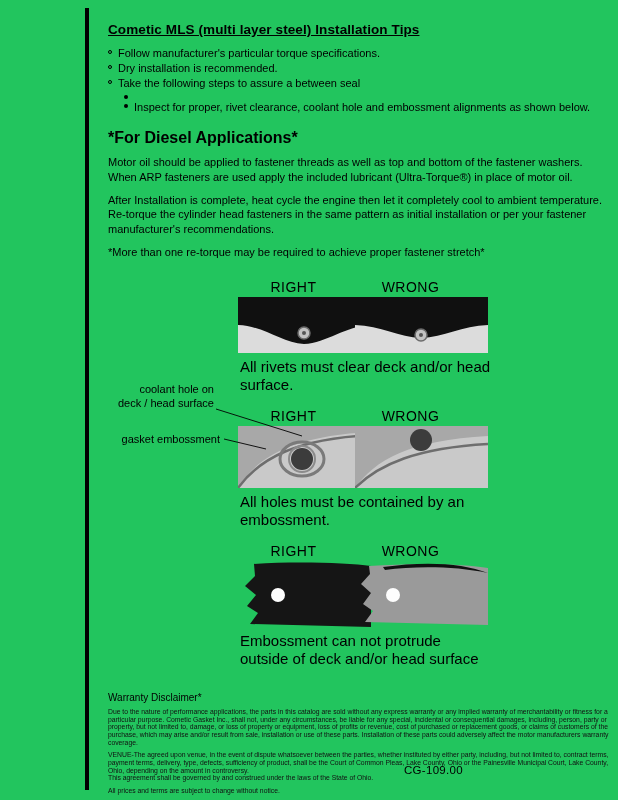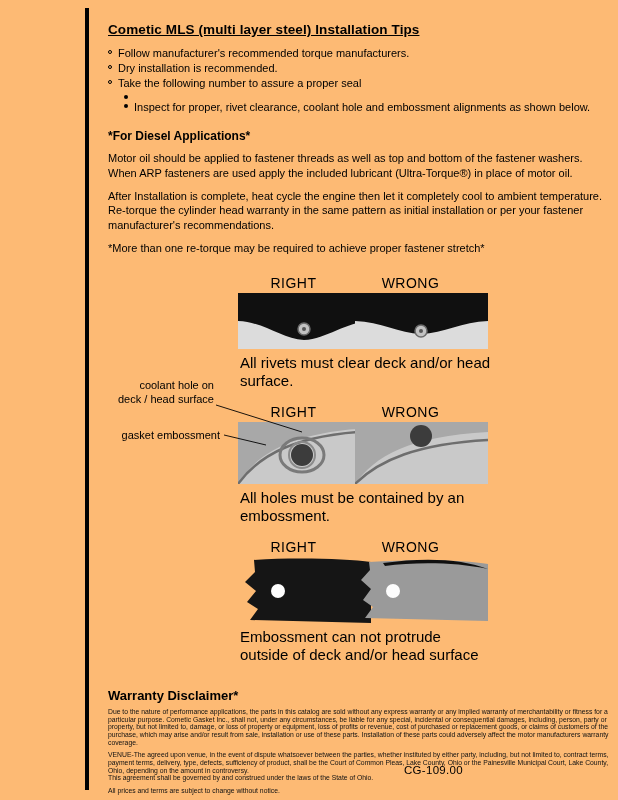--- a/index.html
+++ b/index.html
@@ -1,90 +1,90 @@
 <!DOCTYPE html>
 <html><head>
 <meta charset="utf-8">
 <style>
   * { margin:0; padding:0; box-sizing:border-box; }
   html,body { background:#9a9a9a; }
   body { font-family:"Liberation Sans", sans-serif; color:#000; }
-  .page { position:relative; width:618px; height:800px; background:#fdba74; margin:0 auto; overflow:hidden; }
+  .page { position:relative; width:618px; height:800px; background:#22c55e; margin:0 auto; overflow:hidden; }
   .left-rule { position:absolute; left:85px; top:8px; bottom:10px; width:4px; background:#000; }
   .content { position:absolute; left:108px; top:22px; width:504px; }
 
   .title { font-size:13.5px; font-weight:bold; text-decoration:underline; margin-bottom:9px; letter-spacing:0.1px; }
 
   ul.tips { list-style:none; font-size:11px; line-height:1.28; }
   ul.tips > li { display:flex; align-items:flex-start; margin-bottom:1px; }
   ul.sub { list-style:none; margin-left:16px; margin-top:1px; }
   ul.sub > li { display:flex; align-items:flex-start; margin-bottom:1px; }
   .mk-open { flex:0 0 auto; width:4px; height:4px; border:1px solid #000; border-radius:50%; margin:4px 6px 0 0; }
   .mk-fill { flex:0 0 auto; width:4px; height:4px; background:#000; border-radius:50%; margin:4px 6px 0 0; }
 
-  .diesel-head { font-size:12px; font-weight:bold; margin:14px 0 8px 0; }
+  .diesel-head { font-size:16px; font-weight:bold; margin:14px 0 8px 0; }
   .para { font-size:11px; line-height:1.3; width:498px; margin-bottom:9px; }
   .note { margin-bottom:0; }
 
   .diagrams { position:relative; margin:20px 0 0 130px; width:272px; }
   .dg-row { display:flex; gap:6px; }
   .dg-col { width:111px; }
   .dg-label { font-size:14px; text-align:center; height:18px; letter-spacing:0.5px; }
   .dg-svg { display:block; }
   .dg-caption { font-size:15px; margin:5px 0 14px 2px; line-height:1.2; }
   .cap3 { width:250px; }
 
   .anno { position:absolute; font-size:11px; line-height:1.25; text-align:right; white-space:pre-line; }
   .anno1 { left:-130px; top:104px; width:106px; }
   .anno2 { left:-130px; top:154px; width:112px; }
   .leader-svg { position:absolute; left:-132px; top:100px; pointer-events:none; }
 
   .disclaimer { margin-top:24px; width:504px; }
-  .disc-head { font-size:13px; font-weight:bold; margin-bottom:5px; }
+  .disc-head { font-size:10px; font-weight:normal; margin-bottom:5px; }
   .fine { font-size:6.8px; line-height:1.13; margin-bottom:5px; white-space:pre-line; color:#111; }
 
   .footer { position:absolute; left:388px; bottom:24px; font-size:11.5px; letter-spacing:0.3px;padding-left:16px; }
 </style>
 </head>
 <body>
 
 <div class="page">
   <div class="left-rule"></div>
 
   <div class="content">
 
     <div class="title">Cometic MLS (multi layer steel) Installation Tips</div>
 
     <ul class="tips">
       <li>
         <span class="mk-open"></span>
-        <span>Follow manufacturer's recommended torque manufacturers.</span>
+        <span>Follow manufacturer's particular torque specifications.</span>
       </li>
       <li>
         <span class="mk-open"></span>
         <span>Dry installation is recommended.</span>
       </li>
       <li style="flex-wrap:wrap;">
         <span class="mk-open"></span>
-        <span>Take the following number to assure a proper seal</span>
+        <span>Take the following steps to assure a between seal</span>
         <ul class="sub" style="flex-basis:100%;">
           <li>
             <span class="mk-fill"></span>
           </li>
           <li>
             <span class="mk-fill"></span>
             <span>Inspect for proper, rivet clearance, coolant hole and embossment alignments as shown below.</span>
           </li>
         </ul>
       </li>
     </ul>
 
     <div class="diesel-head">*For Diesel Applications*</div>
     <p class="para">Motor oil should be applied to fastener threads as well as top and bottom of the fastener washers. When ARP fasteners are used apply the included lubricant (Ultra-Torque®) in place of motor oil.</p>
-    <p class="para">After Installation is complete, heat cycle the engine then let it completely cool to ambient temperature. Re-torque the cylinder head warranty in the same pattern as initial installation or per your fastener manufacturer's recommendations.</p>
+    <p class="para">After Installation is complete, heat cycle the engine then let it completely cool to ambient temperature. Re-torque the cylinder head fasteners in the same pattern as initial installation or per your fastener manufacturer's recommendations.</p>
     <p class="para note">*More than one re-torque may be required to achieve proper fastener stretch*</p>
 
     <div class="diagrams">
 
       <div class="dg-row">
         <div class="dg-col">
           <div class="dg-label">RIGHT</div>
           <svg class="dg-svg" width="133" height="56" viewBox="0 0 133 56">
             <rect width="133" height="56" fill="#101010"></rect>
             <path d="M0,56 L0,28 C26,29 44,46 66,47 C89,46 107,29 133,28 L133,56 Z" fill="#dcdcdc"></path>

